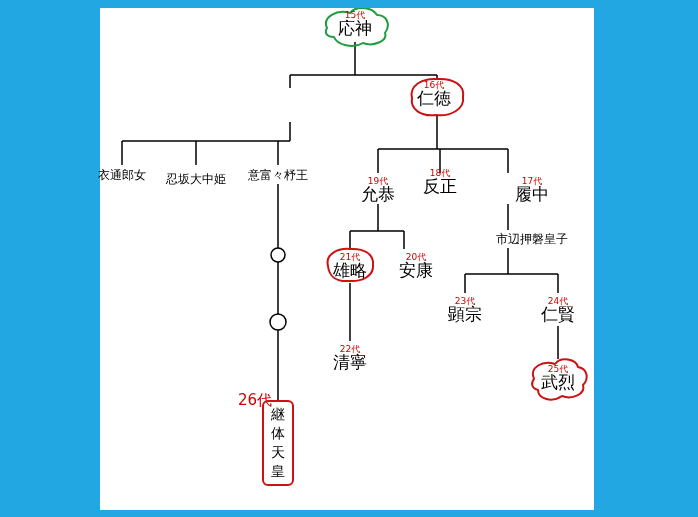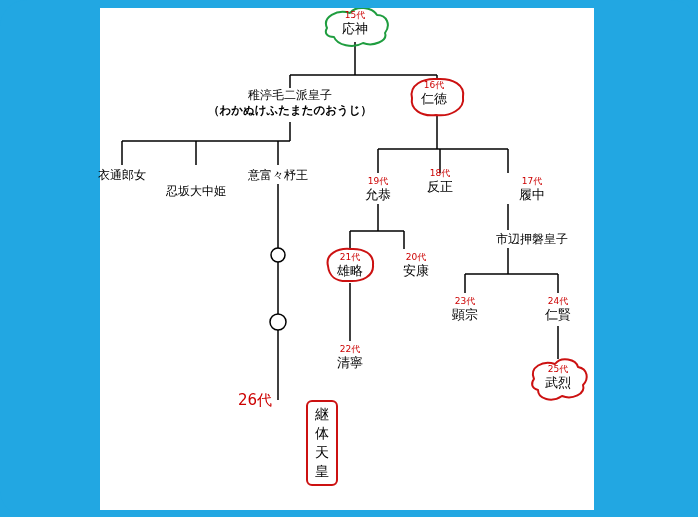--- a/index.html
+++ b/index.html
@@ -10,29 +10,29 @@
     position:relative;overflow:hidden;
   }
   .frame{position:absolute;left:0;top:0;width:698px;height:517px;background:#22a7e2;border-radius:27px;}
   .canvas{
     position:absolute;left:100px;top:8px;width:494px;height:502px;
     background:#ffffff;
   }
   .lines-svg{position:absolute;left:0;top:0;width:494px;height:502px;}
   .node{position:absolute;transform:translateX(-50%);text-align:center;white-space:nowrap;}
   .gen{font-size:9px;color:#cc0000;line-height:11px;}
-  .name{font-size:13px;color:#000;line-height:15px;}
+  .name{font-size:17px;color:#000;line-height:15px;}
   .name.small{font-size:12px;}
   .reading{font-size:11.5px;font-weight:bold;color:#000;line-height:14px;}
   .gen-floating{position:absolute;font-size:15px;color:#cc0000;}
   .keitai-box{
     position:absolute;left:162px;top:392px;width:32px;height:86px;
     border:2.5px solid #cc1111;border-radius:6px;
     display:flex;align-items:center;justify-content:center;
-    box-sizing:border-box;background:transparent;margin-left:44px;
+    box-sizing:border-box;background:transparent;
   }
   .keitai-text{
     width:16px;font-size:14px;line-height:19px;color:#000;
     text-align:center;word-break:break-all;
   }
   line{stroke:#000;stroke-width:1.5;}
   .gen-circle{fill:#ffffff;stroke:#000;stroke-width:1.5;}
   .hl{fill:none;stroke-width:2;stroke-linecap:round;stroke-linejoin:round;}
   .hl-green{stroke:#1f9d3f;}
   .hl-red{stroke:#cc1111;}
@@ -99,34 +99,30 @@
 
         <path class="hl hl-red" d="M 434 371 C 429 359 443 352 455 356 C 461 348 476 351 478 359 C 488 361 489 371 483 377 C 486 386 472 392 462 388 C 452 395 438 391 438 382 C 431 380 431 375 434 371 Z"></path>
       </g>
     </svg>
 
     <div class="node" style="left:255px;top:2px">
       <div class="gen">15代</div>
       <div class="name">応神</div>
     </div>
 
-    <div class="node" style="left:190px;top:80px">
-      <div class="name small">稚渟毛二派皇子</div>
-      <div class="reading">（わかぬけふたまたのおうじ）</div>
-    </div>
 
     <div class="node" style="left:334px;top:72px">
       <div class="gen">16代</div>
       <div class="name">仁徳</div>
     </div>
 
     <div class="node" style="left:22px;top:160px">
       <div class="name small">衣通郎女</div>
     </div>
-    <div class="node" style="left:96px;top:176px">
+    <div class="node" style="left:96px;top:164px">
       <div class="name small">忍坂大中姫</div>
     </div>
     <div class="node" style="left:178px;top:160px">
       <div class="name small">意富々杼王</div>
     </div>
 
     <div class="node" style="left:278px;top:168px">
       <div class="gen">19代</div>
       <div class="name">允恭</div>
     </div>

